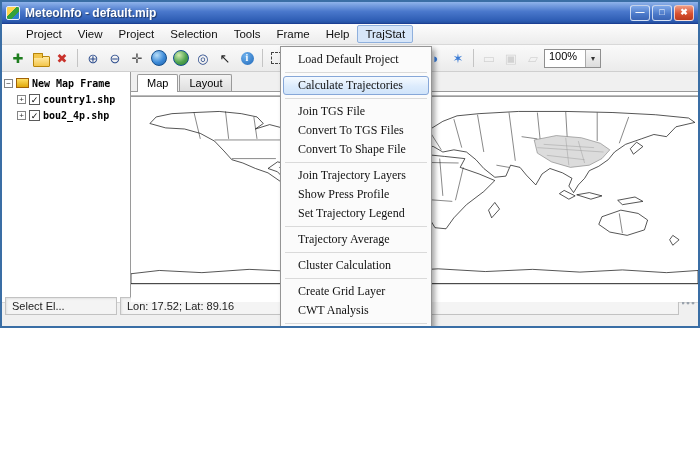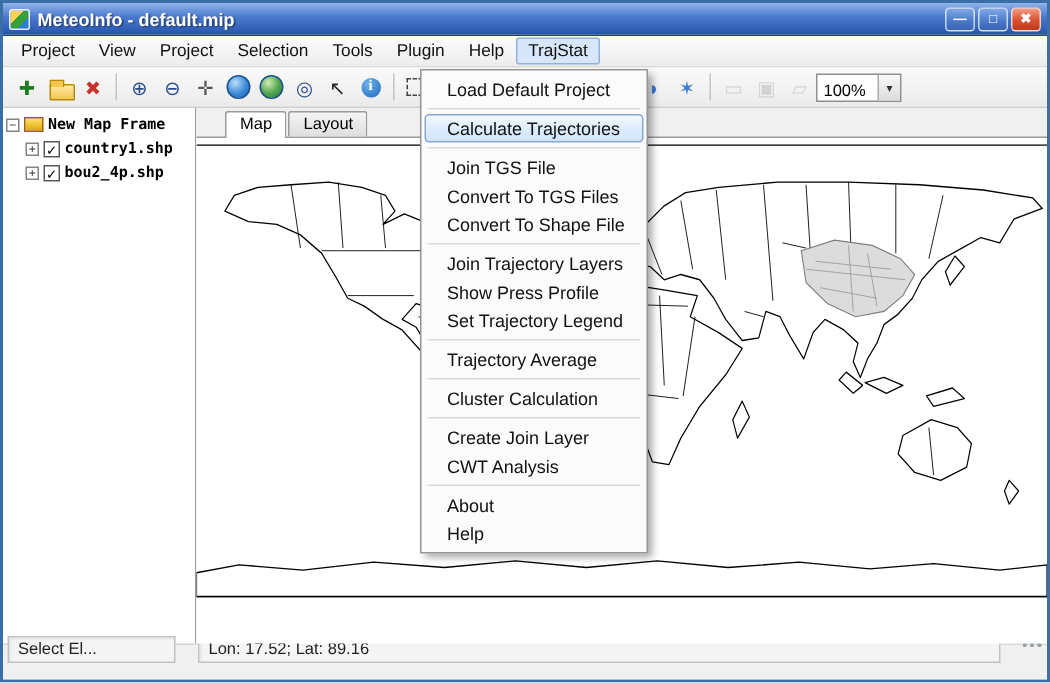--- a/index.html
+++ b/index.html
@@ -1,19 +1,19 @@
 <!DOCTYPE html>
 <html><head>
 <meta charset="utf-8">
 <style>
   * { box-sizing: border-box; }
   html,body { margin:0; padding:0; background:#ffffff; }
   .window{
-    width:700px; height:455px; position:relative; overflow:hidden;
-    border:2px solid #3a6ea5; background:#fef9c3;
+    width:700px; height:328px; position:relative; overflow:hidden;
+    border:2px solid #3a6ea5; background:#5eead4;
     display:flex; flex-direction:column;
     font-family:"Liberation Sans", sans-serif;
   }
   
   .titlebar{
     height:22px; flex:0 0 22px; display:flex; align-items:center; padding:0 4px;
     background:linear-gradient(#8fb3ea, #4a78cc 45%, #2d5cb3 90%, #24509f);
     border-bottom:1px solid #1c3f94; color:#fff;
   }
   .app-icon{
@@ -26,21 +26,21 @@
   .win-controls{ display:flex; }
   .wbtn{
     width:20px; height:16px; margin-left:2px; border-radius:3px;
     border:1px solid rgba(255,255,255,.7); color:#fff; font-size:9px; font-weight:bold;
     display:flex; align-items:center; justify-content:center; line-height:1;
   }
   .wbtn.min,.wbtn.max{ background:linear-gradient(#7fa8e8,#4a78c8 60%,#3a64b4); }
   .wbtn.close{ background:linear-gradient(#f09a82,#d8502f 55%,#bc3a1d); }
   
   .menubar{
-    height:21px; flex:0 0 21px; display:flex; align-items:center; padding-left:4px;
+    height:21px; flex:0 0 21px; display:flex; align-items:center; padding-left:16px;
     background:linear-gradient(#fdfdfd,#ececec); border-bottom:1px solid #d8d8d8;
     font-size:11.5px; color:#111;
   }
   .menu-item{ padding:2px 7px; border:1px solid transparent; border-radius:2px; }
   .menu-item.active{ background:#d7e6f9; border-color:#8fb0dd; }
   
   .toolbar{
     height:27px; flex:0 0 27px; display:flex; align-items:center; padding:0 5px;
     background:linear-gradient(#fafafa,#ebebeb); border-bottom:1px solid #cfcfcf;
   }
@@ -73,21 +73,21 @@
   .kind-info::before{
     content:'i'; width:13px; height:13px; border-radius:50%;
     background:radial-gradient(circle at 35% 30%,#6fb2ee,#1d66b8);
     color:#fff; font-size:10px; font-weight:bold;
     font-family:"Liberation Serif", serif;
     display:flex; align-items:center; justify-content:center;
   }
   .kind-dashrect::before{ content:''; width:13px; height:10px; border:1px dashed #444; }
   .zoom-combo{
     margin-left:auto; margin-right:92px; width:62px; height:19px;
-    border:1px solid #8f8f8f; background:#fff; display:flex; align-items:flex-end; font-size:11px;
+    border:1px solid #8f8f8f; background:#fff; display:flex; align-items:flex-start; font-size:11px;
   }
   .zoom-combo .val{ flex:1; padding-left:4px; }
   .zoom-combo .arrow{
     width:15px; height:100%; border-left:1px solid #aaa; font-size:8px; color:#333;
     background:linear-gradient(#f8f8f8,#dcdcdc); display:flex; align-items:center; justify-content:center;
   }
   
   .main{ flex:1; min-height:0; display:flex; background:#fff; }
   .legend-panel{
     width:129px; flex:0 0 129px; border-right:1px solid #9a9a9a; background:#fff;
@@ -106,34 +106,34 @@
   .checkbox{
     width:11px; height:11px; flex:0 0 11px; border:1px solid #5a5a5a; background:#fff;
     font-size:9px; line-height:10px; text-align:center; color:#000;
   }
   .tree-label{
     font-family:"DejaVu Sans Mono", monospace; font-size:10px; font-weight:bold;
     white-space:nowrap; color:#000;
   }
   .map-panel{ flex:1; min-width:0; display:flex; flex-direction:column; background:#fff; }
   .tabs{
-    height:20px; flex:0 0 20px; display:flex; align-items:flex-end; padding-left:19px;
+    height:20px; flex:0 0 20px; display:flex; align-items:flex-end; padding-left:6px;
     background:#f0f0f0; border-bottom:1px solid #9a9a9a;
   }
   .tab{
     font-size:11px; padding:2px 9px 2px 9px; margin-right:1px;
     border:1px solid #9a9a9a; border-bottom:none; border-radius:2px 2px 0 0;
     background:linear-gradient(#f4f4f4,#dedede); position:relative;
   }
   .tab.active{ background:#fff; margin-bottom:-1px; padding-bottom:3px; z-index:2; }
   .map-canvas{ flex:1; min-height:0; position:relative; background:#fff; }
   .world{ position:absolute; left:0; top:3px; width:100%; height:94%; }
   
   .statusbar{
-    height:24px; flex:0 0 24px; display:flex; align-items:center; gap:15px; padding:2px 2px 20px 3px;
+    height:24px; flex:0 0 24px; display:flex; align-items:center; gap:3px; padding:2px 2px 20px 3px;
     background:#f0f0f0; border-top:1px solid #d6d6d6; font-size:11px; color:#222;
   }
   .status-panel{
     height:18px; display:flex; align-items:center; padding:0 6px; white-space:nowrap;
     border:1px solid #c2c2c2; box-shadow:inset 1px 1px 2px rgba(0,0,0,.08); background:#f4f4f4;
   }
   .status-panel.p1{ width:112px; overflow:hidden; }
   .status-panel.p2{ flex:1; }
   .resize-grip{
     width:14px; height:14px; align-self:flex-end; flex:0 0 14px;
@@ -141,21 +141,21 @@
       radial-gradient(circle at 11px 11px,#9aa3ad 1.3px,transparent 1.7px),
       radial-gradient(circle at 6px 11px,#9aa3ad 1.3px,transparent 1.7px),
       radial-gradient(circle at 11px 6px,#9aa3ad 1.3px,transparent 1.7px),
       radial-gradient(circle at 1px 11px,#9aa3ad 1.3px,transparent 1.7px),
       radial-gradient(circle at 11px 1px,#9aa3ad 1.3px,transparent 1.7px);
   }
   
   .menu-popup{
     position:absolute; left:278px; top:44px; width:152px; z-index:20;
     background:#fbfbfb; border:1px solid #959595; padding:3px 1px;
-    box-shadow:3px 3px 5px rgba(0,0,0,.35); font-size:12px; color:#111;
+    box-shadow:3px 3px 5px rgba(0,0,0,.35); font-size:12px; color:#111;font-family:Liberation Serif, serif;
   }
   .popup-item{
     height:19px; display:flex; align-items:center; padding:0 8px 0 14px;
     white-space:nowrap; border:1px solid transparent; border-radius:3px; margin:0 1px;
   }
   .popup-item.highlighted{
     background:linear-gradient(#f5faff,#dcebfc 55%,#d0e4fa);
     border-color:#86a7d8;
   }
   .popup-sep{ height:1px; background:#dadada; margin:3px 3px; }
@@ -174,21 +174,21 @@
       <span class="wbtn close">✖</span>
     </span>
   </div>
 
   <div class="menubar">
       <span class="menu-item">Project</span>
       <span class="menu-item">View</span>
       <span class="menu-item">Project</span>
       <span class="menu-item">Selection</span>
       <span class="menu-item">Tools</span>
-      <span class="menu-item">Plugin</span>
+      <span class="menu-item">Frame</span>
       <span class="menu-item">Help</span>
       <span class="menu-item active">TrajStat</span>
     </div>
 
   <div class="toolbar">
     <span class="tb-icons" id="tb-icons">
         <span class="tb-icon kind-glyph" style="color: rgb(30, 125, 30);">✚</span>
         <span class="tb-icon kind-folder"></span>
         <span class="tb-icon kind-glyph" style="color: rgb(201, 50, 43);">✖</span>
         <span class="tb-sep"></span>
@@ -308,20 +308,20 @@
       <div class="popup-item">Convert To Shape File</div>
       <div class="popup-sep"></div>
       <div class="popup-item">Join Trajectory Layers</div>
       <div class="popup-item">Show Press Profile</div>
       <div class="popup-item">Set Trajectory Legend</div>
       <div class="popup-sep"></div>
       <div class="popup-item">Trajectory Average</div>
       <div class="popup-sep"></div>
       <div class="popup-item">Cluster Calculation</div>
       <div class="popup-sep"></div>
-      <div class="popup-item">Create Join Layer</div>
+      <div class="popup-item">Create Grid Layer</div>
       <div class="popup-item">CWT Analysis</div>
       <div class="popup-sep"></div>
       <div class="popup-item">About</div>
       <div class="popup-item">Help</div>
     </div>
 
 </div>
 
 </body></html>

